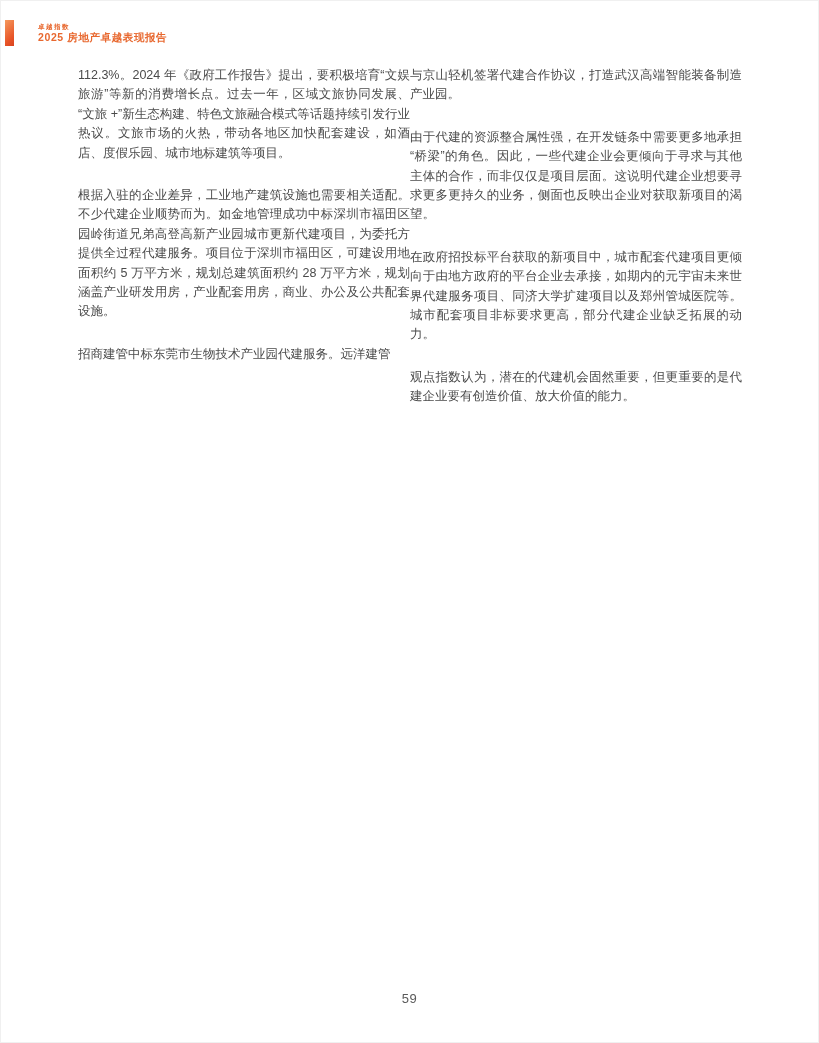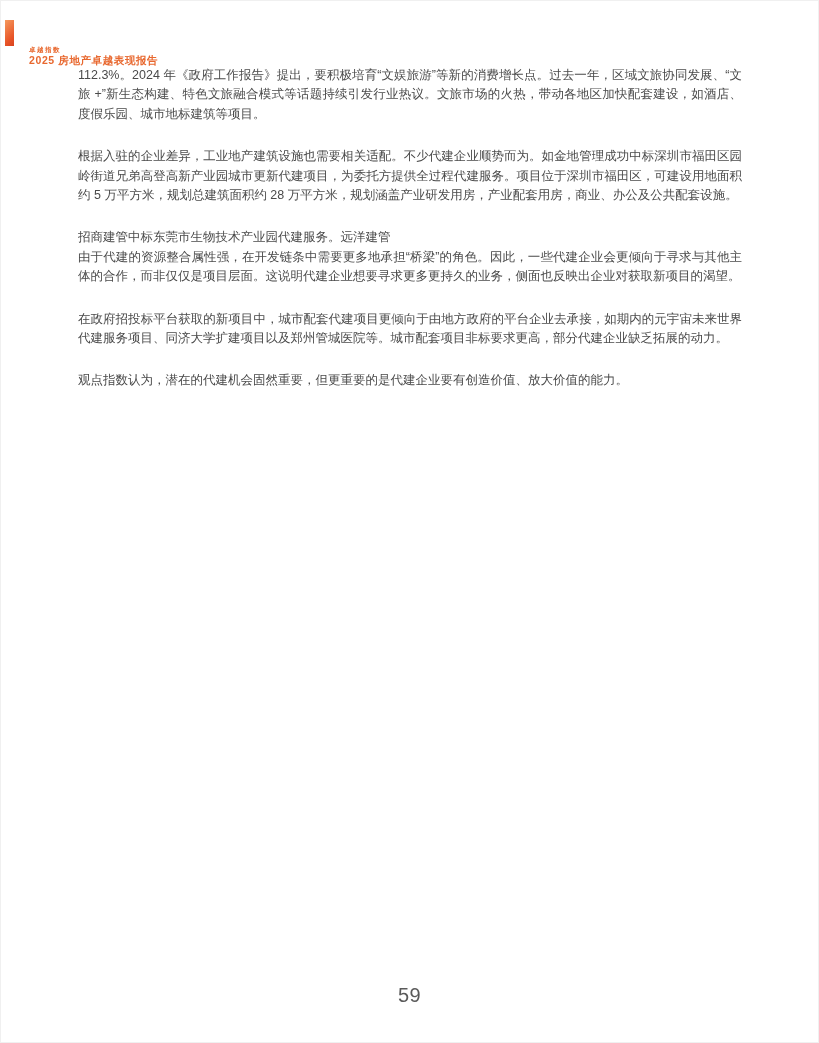--- a/index.html
+++ b/index.html
@@ -1,15 +1,15 @@
 <!DOCTYPE html>
 <html lang="zh"><head>
 <meta charset="utf-8">
 <style>
-  * { margin: 0; padding: 0; box-sizing: border-box; flex-direction: column; }
+  * { margin: 0; padding: 0; box-sizing: border-box; }
   html, body { background: #ffffff; }
   body {
     position: relative;
     width: 819px;
     height: 1043px;
     font-family: "Liberation Sans", "DejaVu Sans", sans-serif;
     overflow: hidden;
     outline: 1px solid #f0f0f0;
     outline-offset: -1px;
   }
@@ -71,21 +71,21 @@
 
   
   .footer {
     position: absolute;
     left: 0;
     right: 0;
     bottom: 36px;
     text-align: center;
   }
   .page-number {
-    font-size: 20px;
+    font-size: 13px;
     color: #5a5a5a;
     letter-spacing: 0.5px;
   }
 </style>
 </head>
 <body>
 
 <header class="brand">
   <span class="brand-bar"></span>
   <span class="brand-text">
@@ -94,20 +94,21 @@
   </span>
 </header>
 
 <main class="content">
   <section class="col">
     <p>112.3%。2024 年《政府工作报告》提出，要积极培育“文娱旅游”等新的消费增长点。过去一年，区域文旅协同发展、“文旅 +”新生态构建、特色文旅融合模式等话题持续引发行业热议。文旅市场的火热，带动各地区加快配套建设，如酒店、度假乐园、城市地标建筑等项目。</p>
     <p>根据入驻的企业差异，工业地产建筑设施也需要相关适配。不少代建企业顺势而为。如金地管理成功中标深圳市福田区园岭街道兄弟高登高新产业园城市更新代建项目，为委托方提供全过程代建服务。项目位于深圳市福田区，可建设用地面积约 5 万平方米，规划总建筑面积约 28 万平方米，规划涵盖产业研发用房，产业配套用房，商业、办公及公共配套设施。</p>
     <p>招商建管中标东莞市生物技术产业园代建服务。远洋建管</p>
   </section>
   <section class="col">
+    <p>与京山轻机签署代建合作协议，打造武汉高端智能装备制造产业园。</p>
     <p>由于代建的资源整合属性强，在开发链条中需要更多地承担“桥梁”的角色。因此，一些代建企业会更倾向于寻求与其他主体的合作，而非仅仅是项目层面。这说明代建企业想要寻求更多更持久的业务，侧面也反映出企业对获取新项目的渴望。</p>
     <p>在政府招投标平台获取的新项目中，城市配套代建项目更倾向于由地方政府的平台企业去承接，如期内的元宇宙未来世界代建服务项目、同济大学扩建项目以及郑州管城医院等。城市配套项目非标要求更高，部分代建企业缺乏拓展的动力。</p>
     <p>观点指数认为，潜在的代建机会固然重要，但更重要的是代建企业要有创造价值、放大价值的能力。</p>
   </section>
 </main>
 
 <footer class="footer">
   <span class="page-number">59</span>
 </footer>
 

